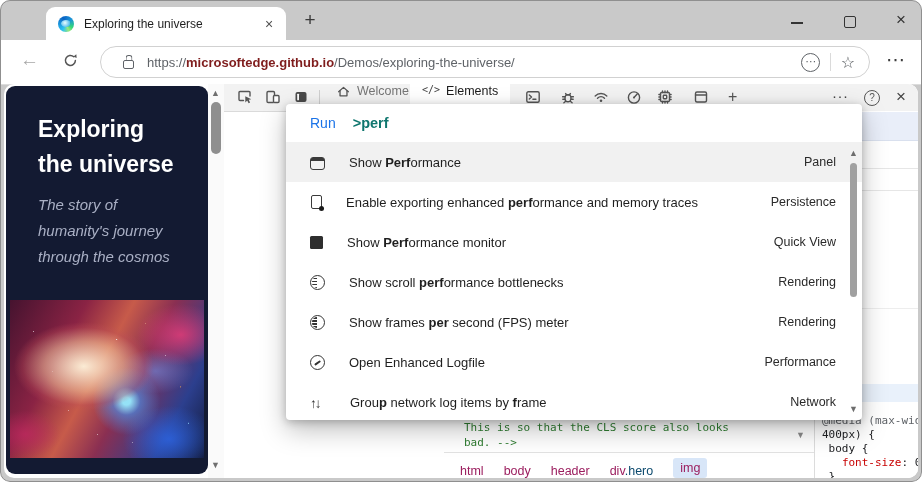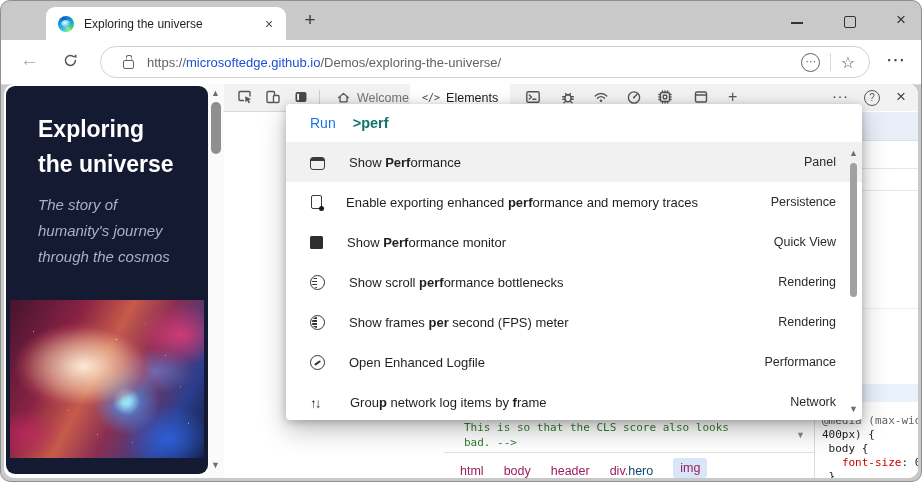--- a/index.html
+++ b/index.html
@@ -31,21 +31,21 @@
        border-bottom:1px solid #dcdcdc;}
   .nav-back{position:absolute;left:20px;top:9px;font-size:19px;color:#a7a7a7;}
   .nav-refresh{position:absolute;left:62px;top:12px;}
   .url-pill{position:absolute;left:100px;top:6px;width:768px;height:30px;border:1px solid #d1d1d1;
        border-radius:16px;background:#fff;display:flex;align-items:center;}
   .lock{width:9px;height:7px;border:1.3px solid #5f6368;border-radius:2px;position:relative;
        margin-left:22px;margin-top:4px;flex:none;}
   .lock::before{content:"";position:absolute;width:5px;height:5px;border:1.3px solid #5f6368;border-bottom:none;
        border-radius:3px 3px 0 0;left:50%;transform:translateX(-50%);top:-6px;}
   .url-text{margin-left:13px;font-size:13px;color:#5f6368;white-space:nowrap;flex:1;overflow:hidden;}
-  .url-text b{color:#1d4ed8;font-weight:400;}
+  .url-text b{color:#7f1d1d;font-weight:700;}
   .site-opts{flex:none;width:17px;height:17px;border:1.4px solid #5f6368;border-radius:50%;
        color:#5f6368;font-size:11px;line-height:15px;text-align:center;letter-spacing:-1px;margin-right:10px;}
   .pill-div{flex:none;width:1px;height:18px;background:#dadada;margin-right:10px;}
   .star{flex:none;font-size:16px;color:#4f5357;margin-right:14px;}
   .settings-dots{position:absolute;left:886px;top:8px;font-size:19px;color:#3c3c3c;letter-spacing:1px;}
 
   
   .frame{position:absolute;left:4px;top:84px;width:914px;height:394px;background:#fff;
        border-radius:10px;overflow:hidden;}
 
@@ -77,21 +77,21 @@
   .ps-up{position:absolute;left:3px;top:4px;font-size:9px;color:#6f6f6f;}
   .ps-thumb{position:absolute;left:3px;top:18px;width:10px;height:52px;background:#8f8f8f;border-radius:5px;}
   .ps-down{position:absolute;left:3px;top:376px;font-size:9px;color:#6f6f6f;}
 
   
   .devtools{position:absolute;left:220px;top:0;width:694px;height:394px;background:#fff;}
   .dt-toolbar{position:absolute;left:0;top:0;width:694px;height:27px;background:#f2f2f2;
        border-bottom:1px solid #dadada;}
   .dt-ic{position:absolute;top:5px;width:16px;height:16px;}
   .dt-sep{position:absolute;left:95px;top:6px;width:1px;height:15px;background:#cfcfcf;}
-  .dt-tab{position:absolute;top:0;height:27px;display:flex;align-items:center;gap:6px;
+  .dt-tab{position:absolute;top:0;height:27px;display:flex;gap:6px;
        font-size:12.5px;padding:0 12px;}
   .dt-tab.welcome{left:100px;color:#757575;}
   .dt-tab.elements{left:186px;background:#fff;color:#1c1c1c;}
   .code-glyph{font-family:"DejaVu Sans Mono",monospace;font-size:10px;color:#424242;}
   .dt-more{position:absolute;left:608px;top:3px;font-size:15px;color:#444;letter-spacing:0.5px;}
   .dt-help{position:absolute;left:640px;top:6px;width:14px;height:14px;border:1.3px solid #555;border-radius:50%;
        font-size:10px;color:#555;text-align:center;line-height:14px;}
   .dt-close{position:absolute;left:668px;top:3px;font-size:17px;color:#444;width:18px;text-align:center;}
 
   

